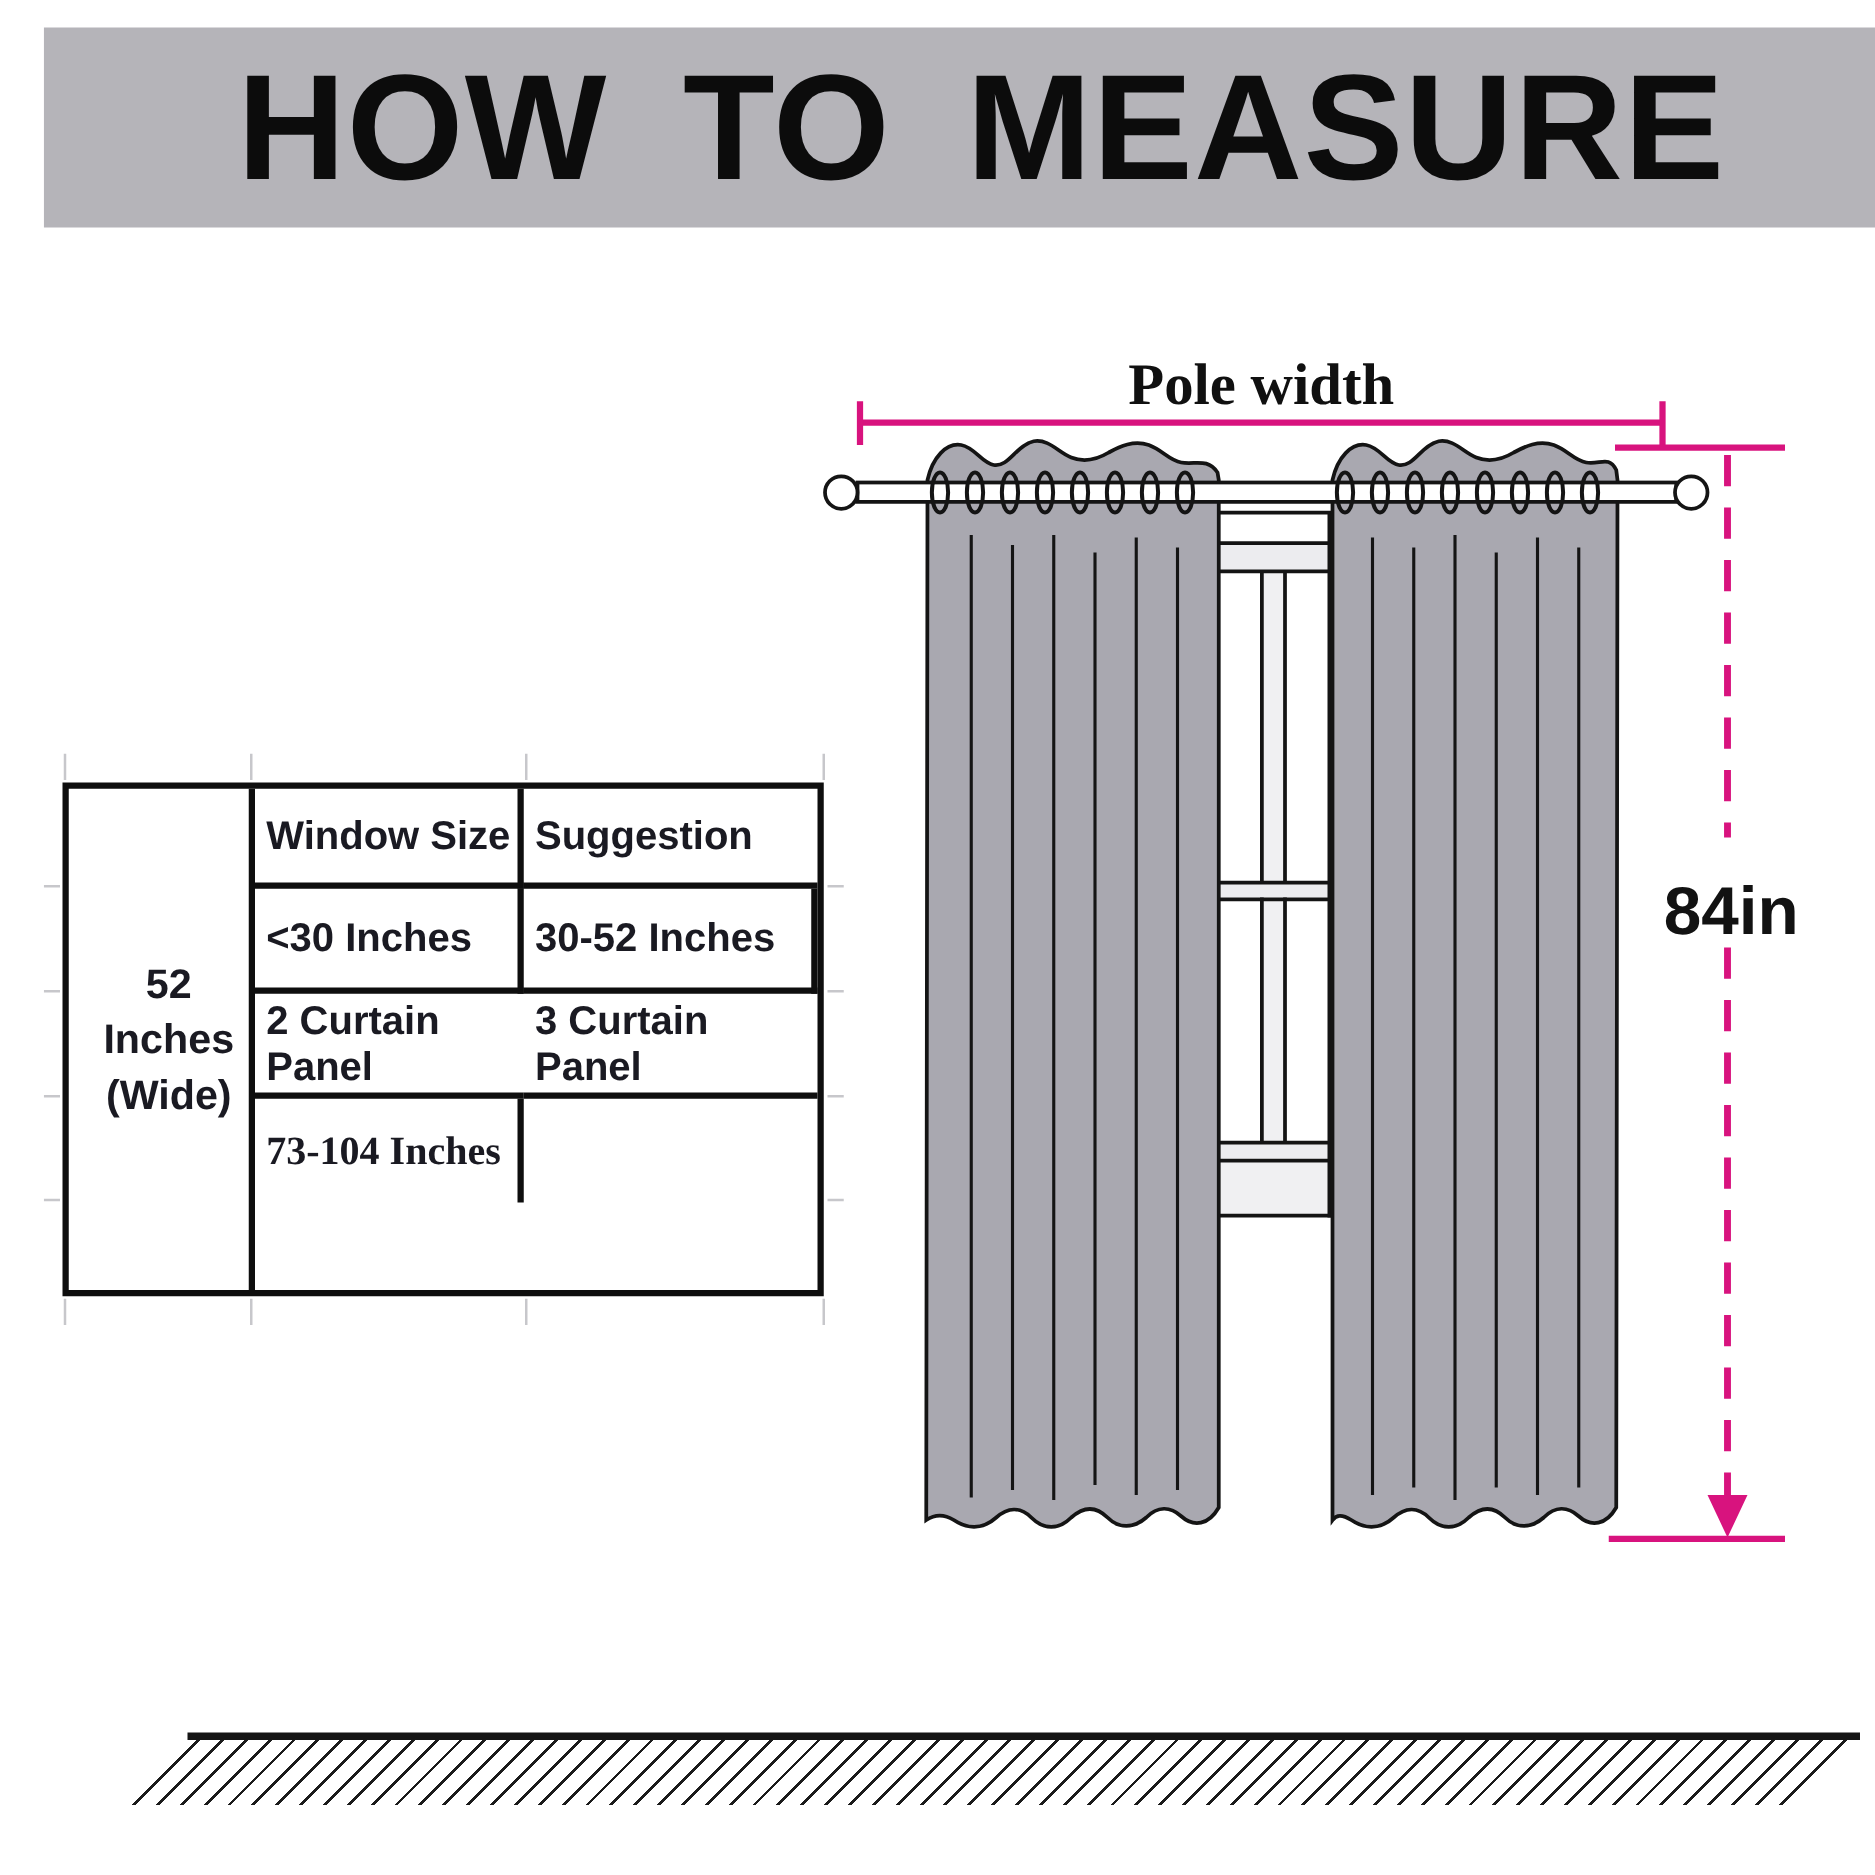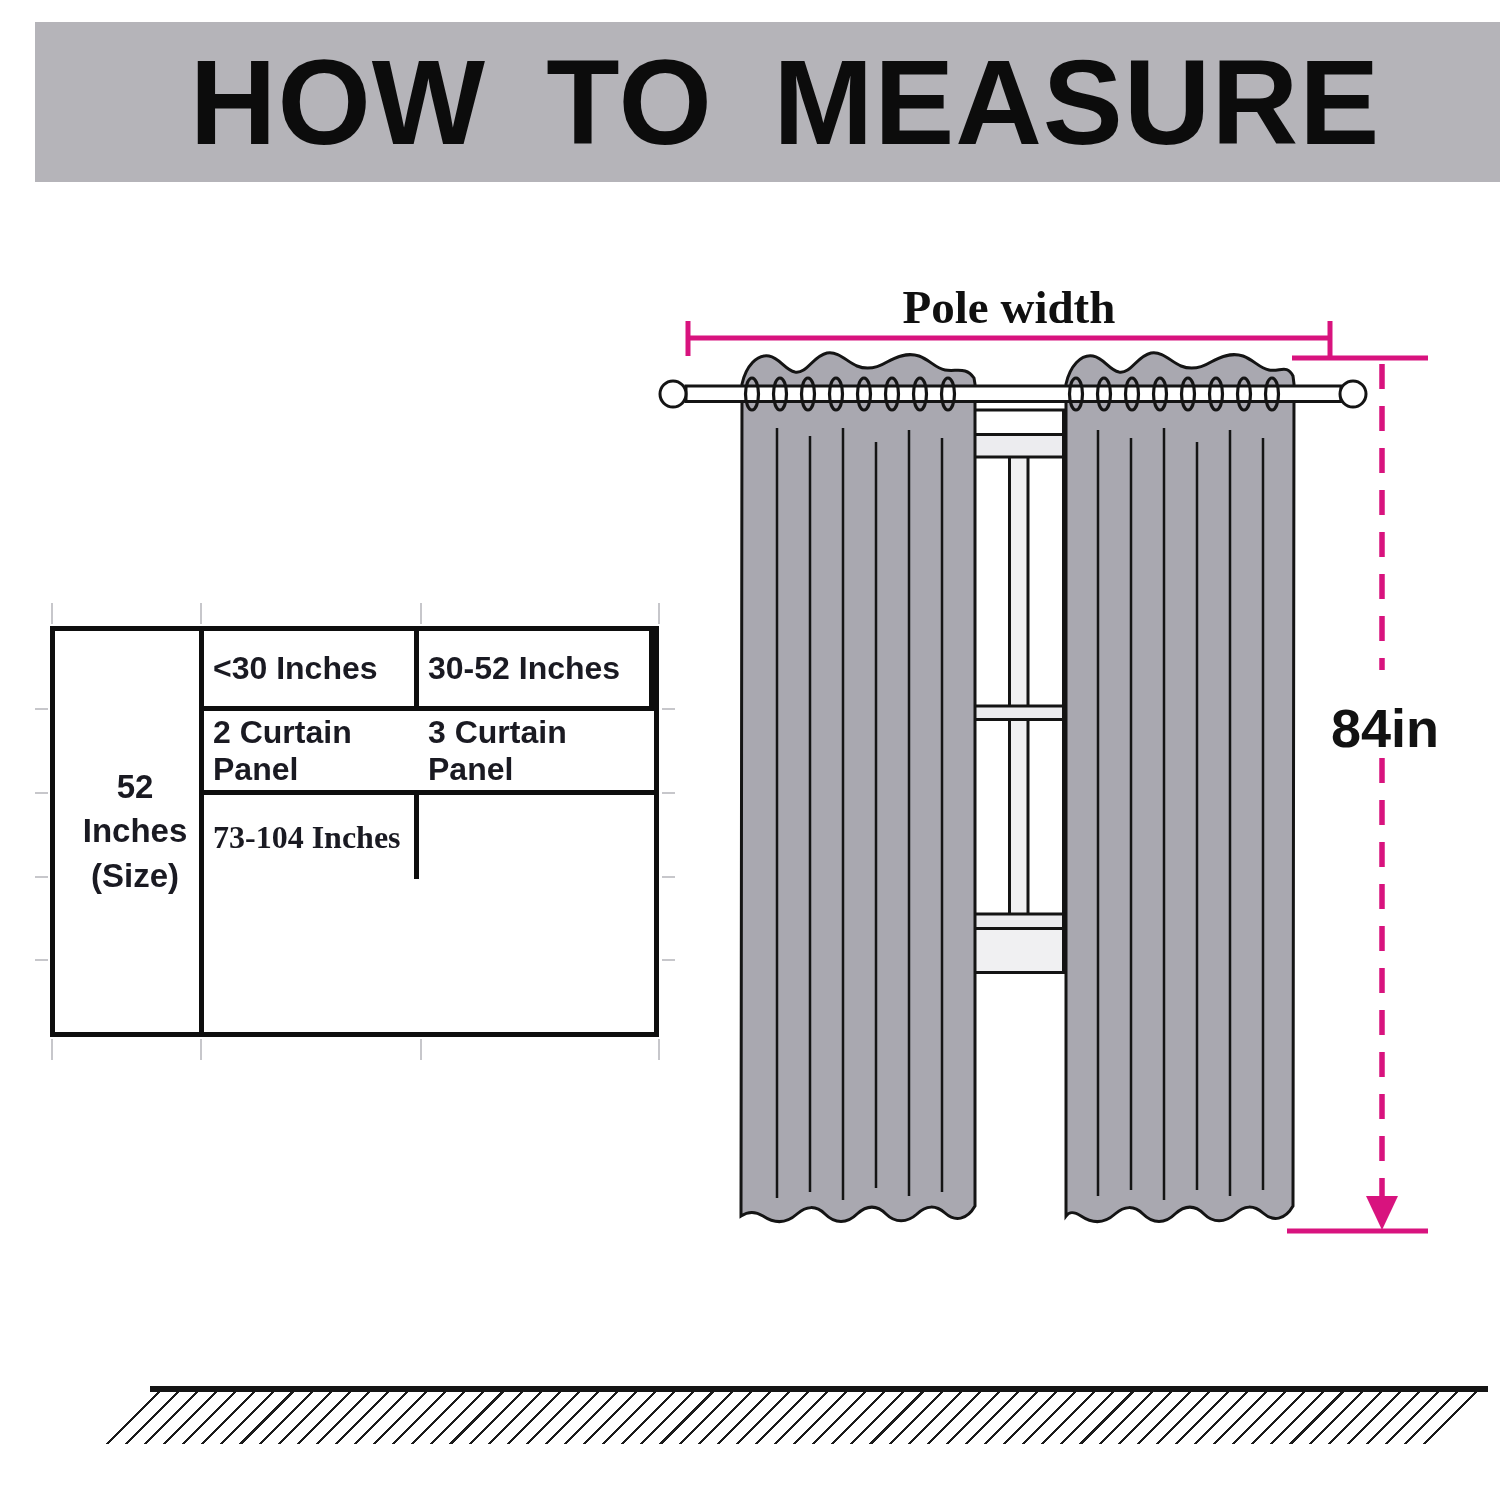--- a/index.html
+++ b/index.html
@@ -45,22 +45,24 @@
 
 <div class="stage">
 
   <div class="banner">
     <h1>HOW TO MEASURE</h1>
   </div>
 
   <div class="size-table">
     <div class="cell merged">
       <span>52 Inches</span>
-      <span>(Size)</span>
+      <span>(Wide)</span>
     </div>
+    <div class="cell">Window Size</div>
+    <div class="cell last-col">Suggestion</div>
 
     <div class="cell">&lt;30 Inches</div>
 
     <div class="cell">30-52 Inches</div>
     <div class="cell last-col">2 Curtain Panel</div>
 
     <div class="cell last-col">3 Curtain Panel</div>
 
     <div class="cell last-row">73-104 Inches</div>
   </div>

